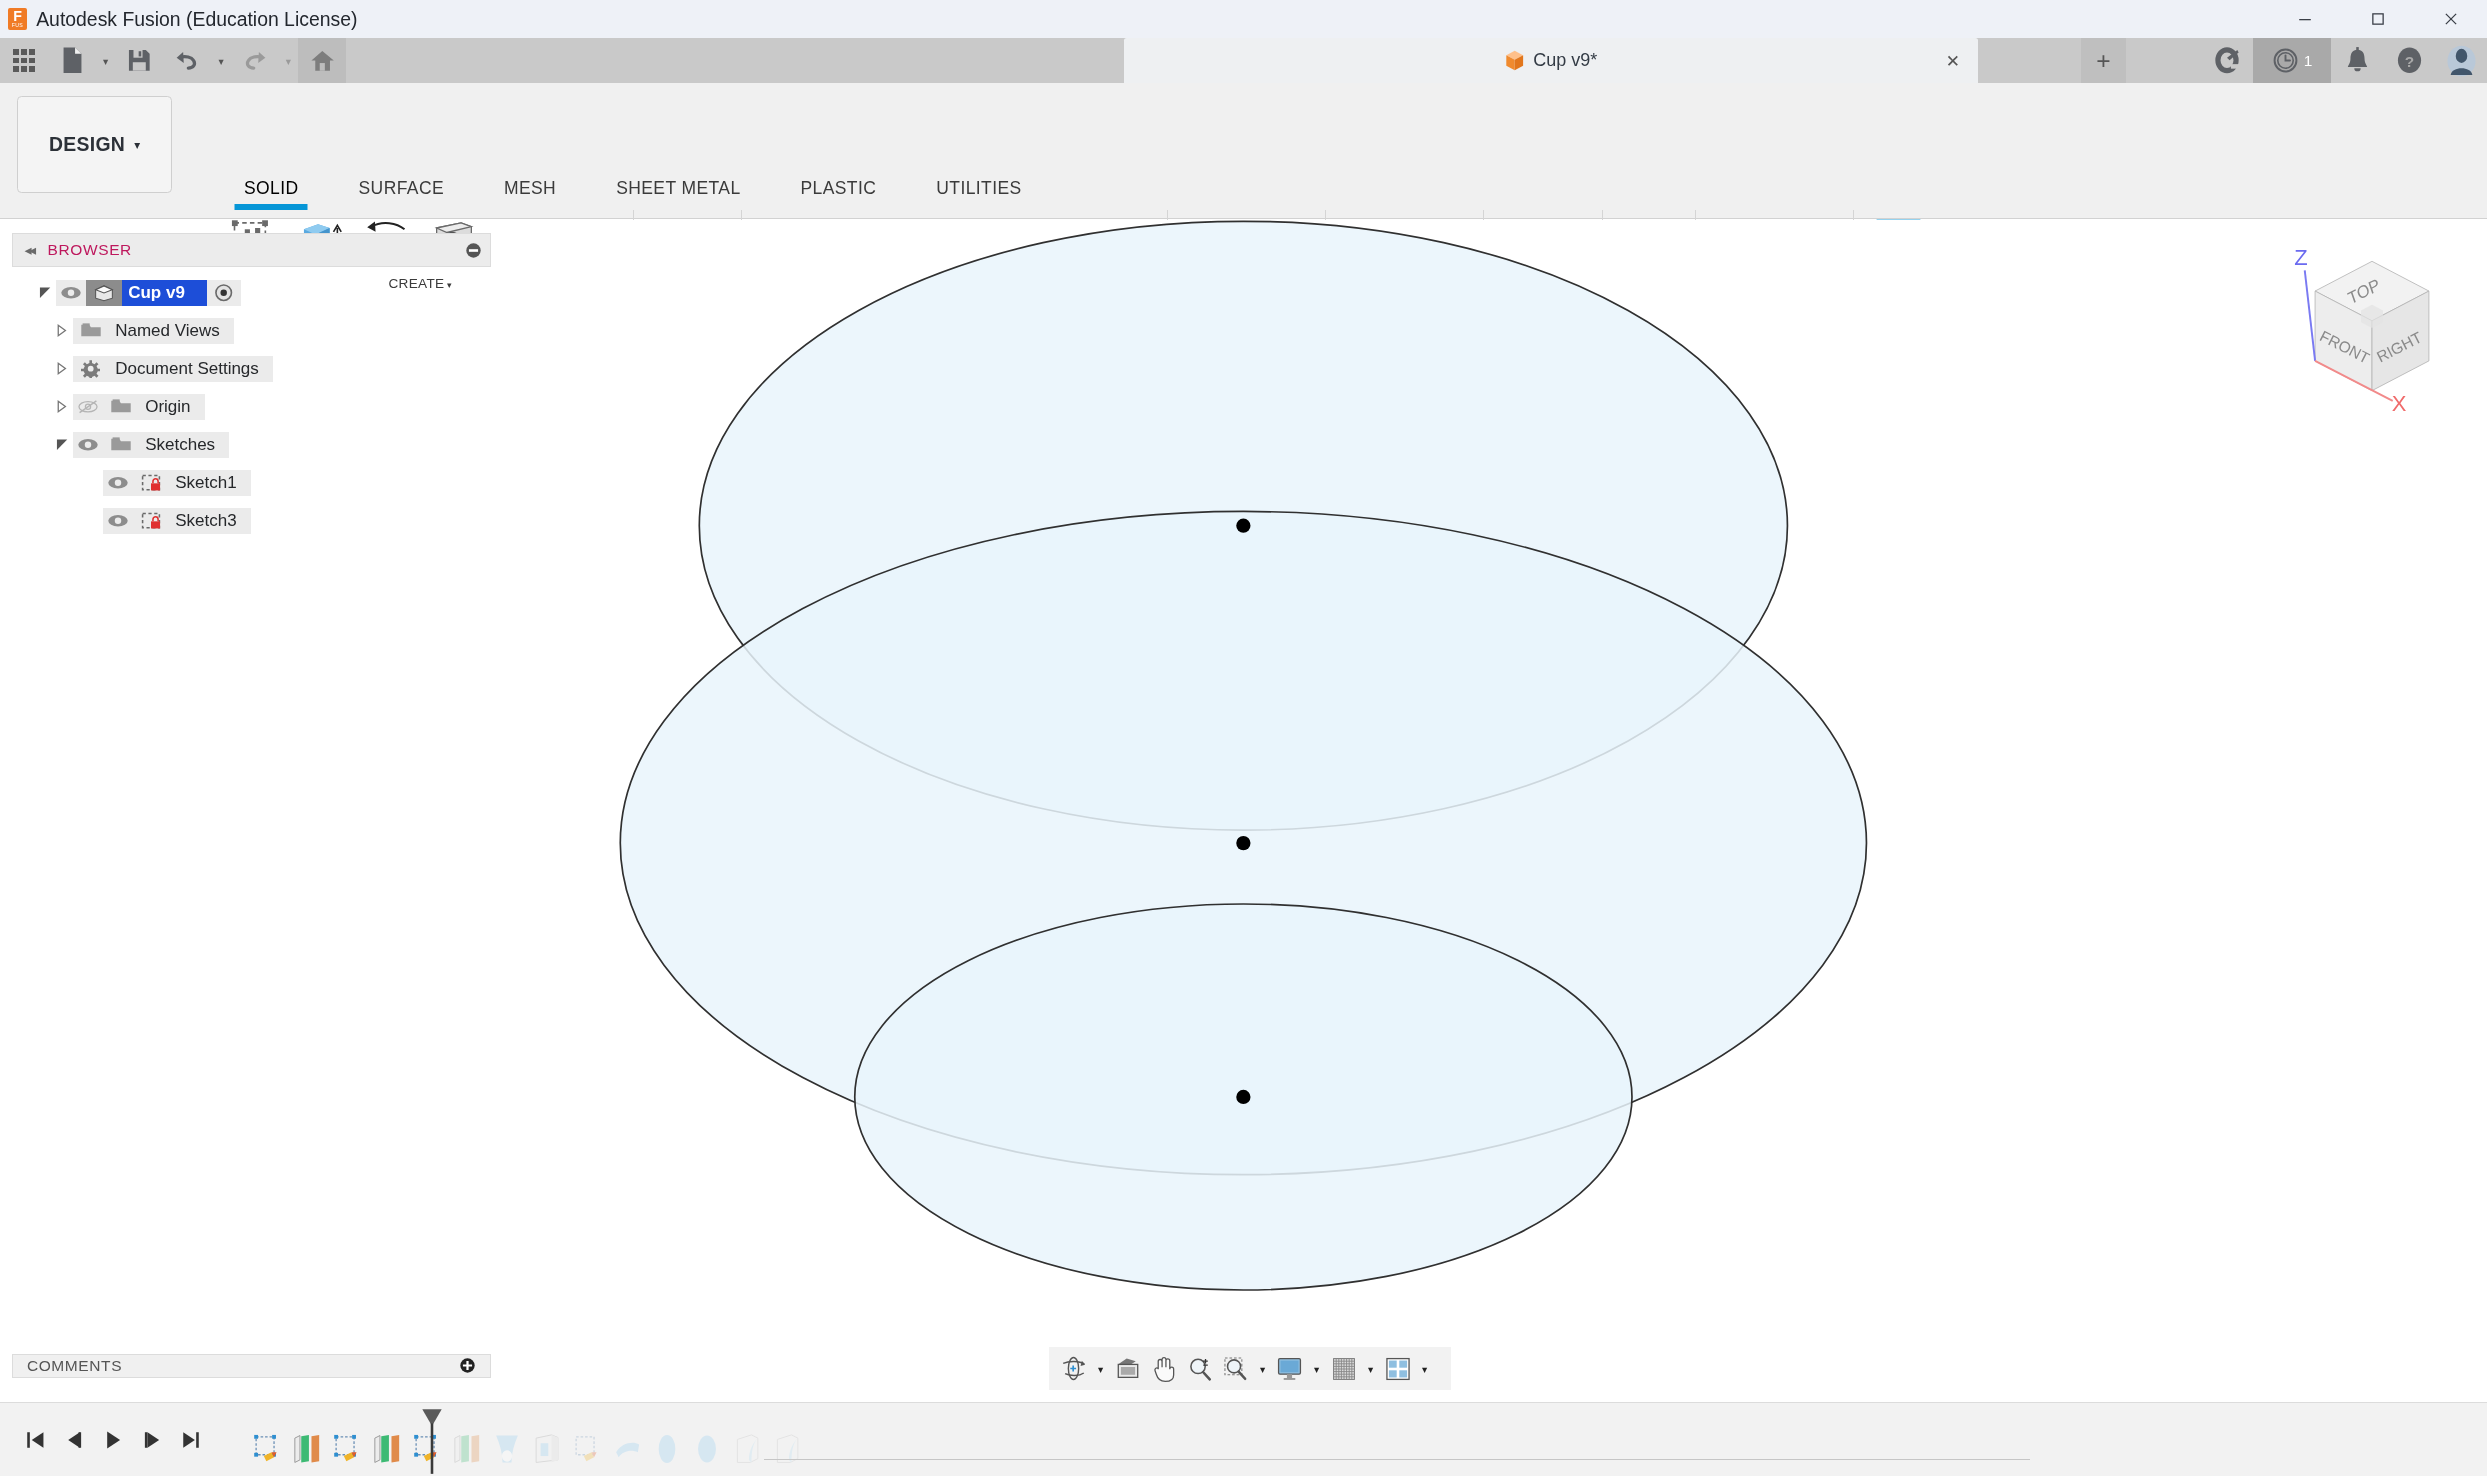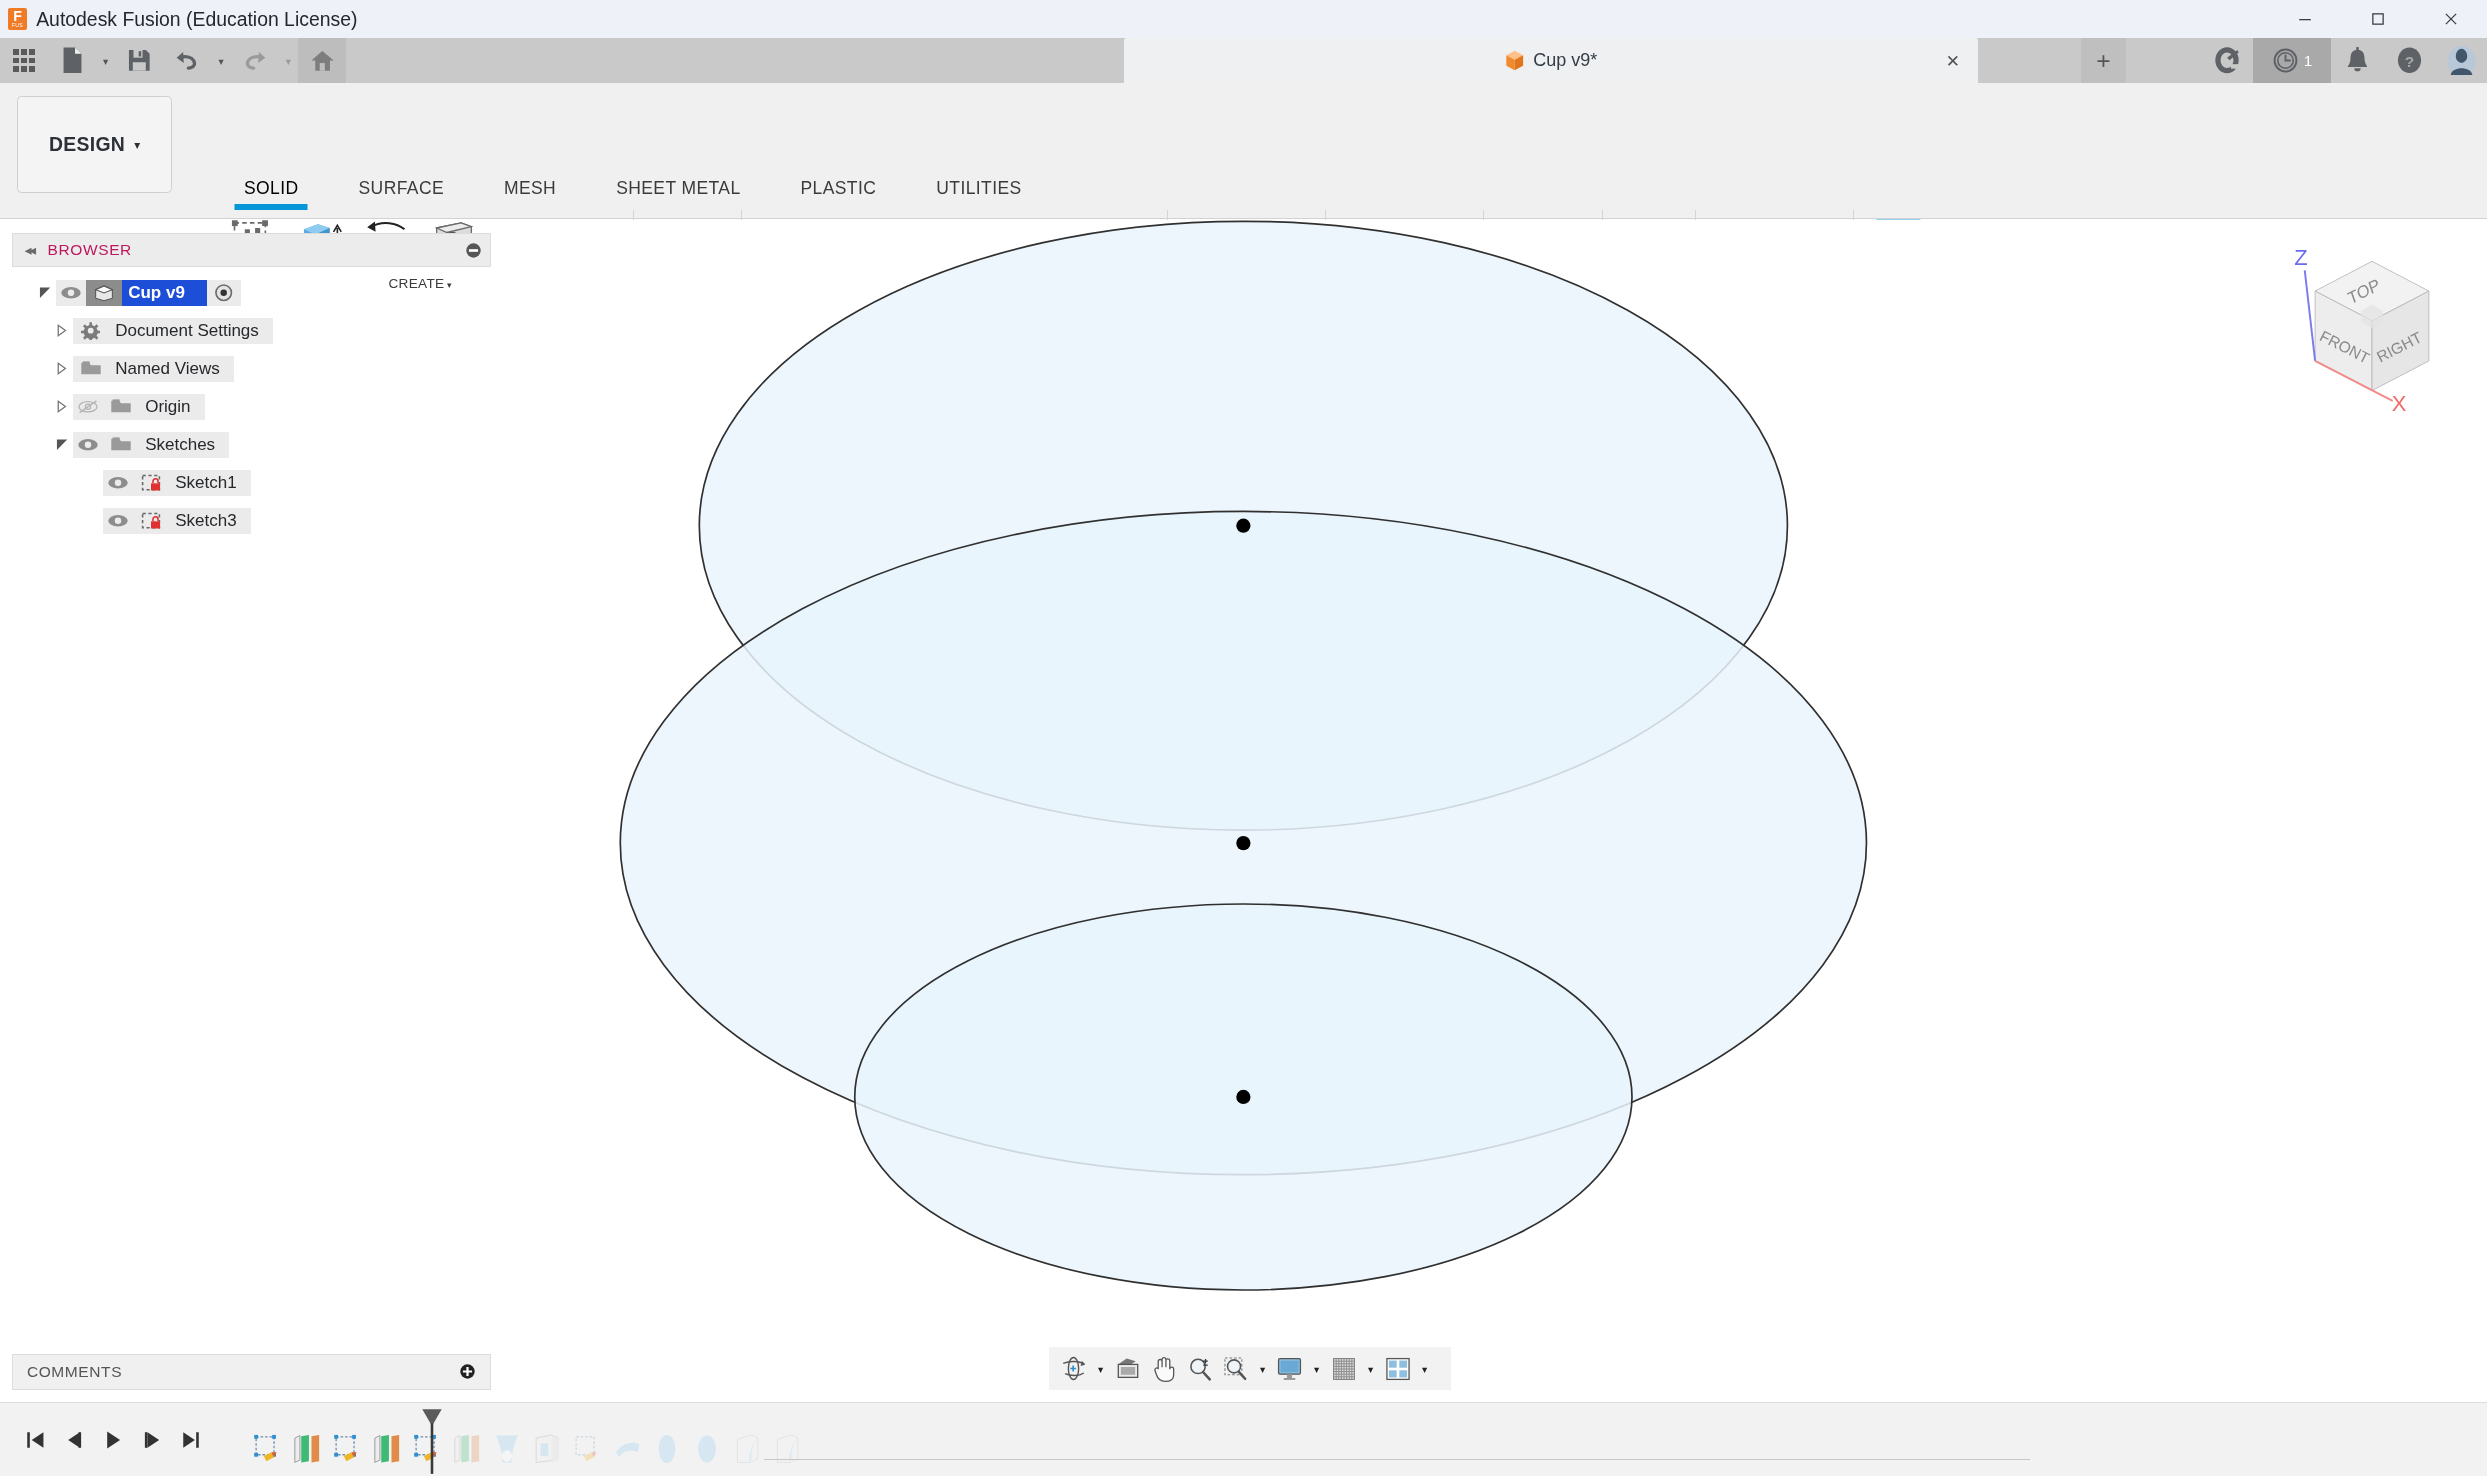--- a/index.html
+++ b/index.html
@@ -121,21 +121,21 @@
   .navbar {
     position:absolute; left:1049px; top:1347px; width:402px; height:43px;
     background:#f2f2f2; display:flex; align-items:center; padding:0 6.5px;
   }
   .nav-ico { width:36px; height:43px; display:flex; align-items:center; justify-content:center; }
   .nav-caret { width:18px; height:43px; display:flex; align-items:center; justify-content:center;
                font-size:10.4px; color:#222; }
 
   
   .comments {
-    position:absolute; left:11.7px; top:1354px; width:479px; height:36px;
+    position:absolute; left:11.7px; top:1354px; width:479px; height:24px;
     background:#f0f0f0; border:0.6px solid #dcdcdc;
     display:flex; align-items:center; padding:0 14.2px; justify-content:space-between;
   }
   .comments .t { font-size:15.5px; color:#555; letter-spacing:0.6px; }
 
   
   .timeline {
     position:absolute; left:0; top:1402px; width:2487px; height:75px;
     background:#f2f2f2; border-top:0.6px solid #dcdcdc; display:flex; align-items:center;
   }
@@ -646,41 +646,41 @@
       </span>
     </div>
 
     <div class="tnode" style="padding-left:39px">
       <span class="tarrow">
         <svg width="13" height="13" viewBox="0 0 20 20">
               <path d="M5 2 L16 10 L5 18 Z" fill="none" stroke="#777" stroke-width="2"></path>
             </svg>
       </span>
       <span class="ticon">
+        <svg width="22" height="17" viewBox="0 0 34 26">
+              <path d="M2 4 h12 l3 4 h15 v14 H2 Z" fill="#9a9a9a"></path>
+              <rect x="4" y="2" width="11" height="4" fill="#9a9a9a"></rect>
+            </svg>
+      </span>
+      <span class="tlabel">Named Views</span>
+    </div>
+
+    <div class="tnode" style="padding-left:39px">
+      <span class="tarrow">
+        <svg width="13" height="13" viewBox="0 0 20 20">
+              <path d="M5 2 L16 10 L5 18 Z" fill="none" stroke="#777" stroke-width="2"></path>
+            </svg>
+      </span>
+      <span class="ticon">
         <svg width="19.4" height="19.4" viewBox="0 0 30 30">
           <path d="M13 2 h4 v4 l4 2 l3-3 l3 3 l-3 3 l2 4 h4 v4 h-4 l-2 4 l3 3 l-3 3 l-3-3 l-4 2 v4 h-4 v-4 l-4-2 l-3 3 l-3-3 l3-3 l-2-4 h-4 v-4 h4 l2-4 l-3-3 l3-3 l3 3 l4-2 Z" fill="#7b7b7b"></path>
           <circle cx="15" cy="15" r="4.5" fill="#ececec"></circle>
         </svg>
       </span>
       <span class="tlabel">Document Settings</span>
-    </div>
-
-    <div class="tnode" style="padding-left:39px">
-      <span class="tarrow">
-        <svg width="13" height="13" viewBox="0 0 20 20">
-              <path d="M5 2 L16 10 L5 18 Z" fill="none" stroke="#777" stroke-width="2"></path>
-            </svg>
-      </span>
-      <span class="ticon">
-        <svg width="22" height="17" viewBox="0 0 34 26">
-              <path d="M2 4 h12 l3 4 h15 v14 H2 Z" fill="#9a9a9a"></path>
-              <rect x="4" y="2" width="11" height="4" fill="#9a9a9a"></rect>
-            </svg>
-      </span>
-      <span class="tlabel">Named Views</span>
     </div>
 
     <div class="tnode" style="padding-left:39px">
       <span class="tarrow">
         <svg width="13" height="13" viewBox="0 0 20 20">
               <path d="M5 2 L16 10 L5 18 Z" fill="none" stroke="#777" stroke-width="2"></path>
             </svg>
       </span>
       <span class="teye">
         <svg width="22" height="15.5" viewBox="0 0 34 24">

